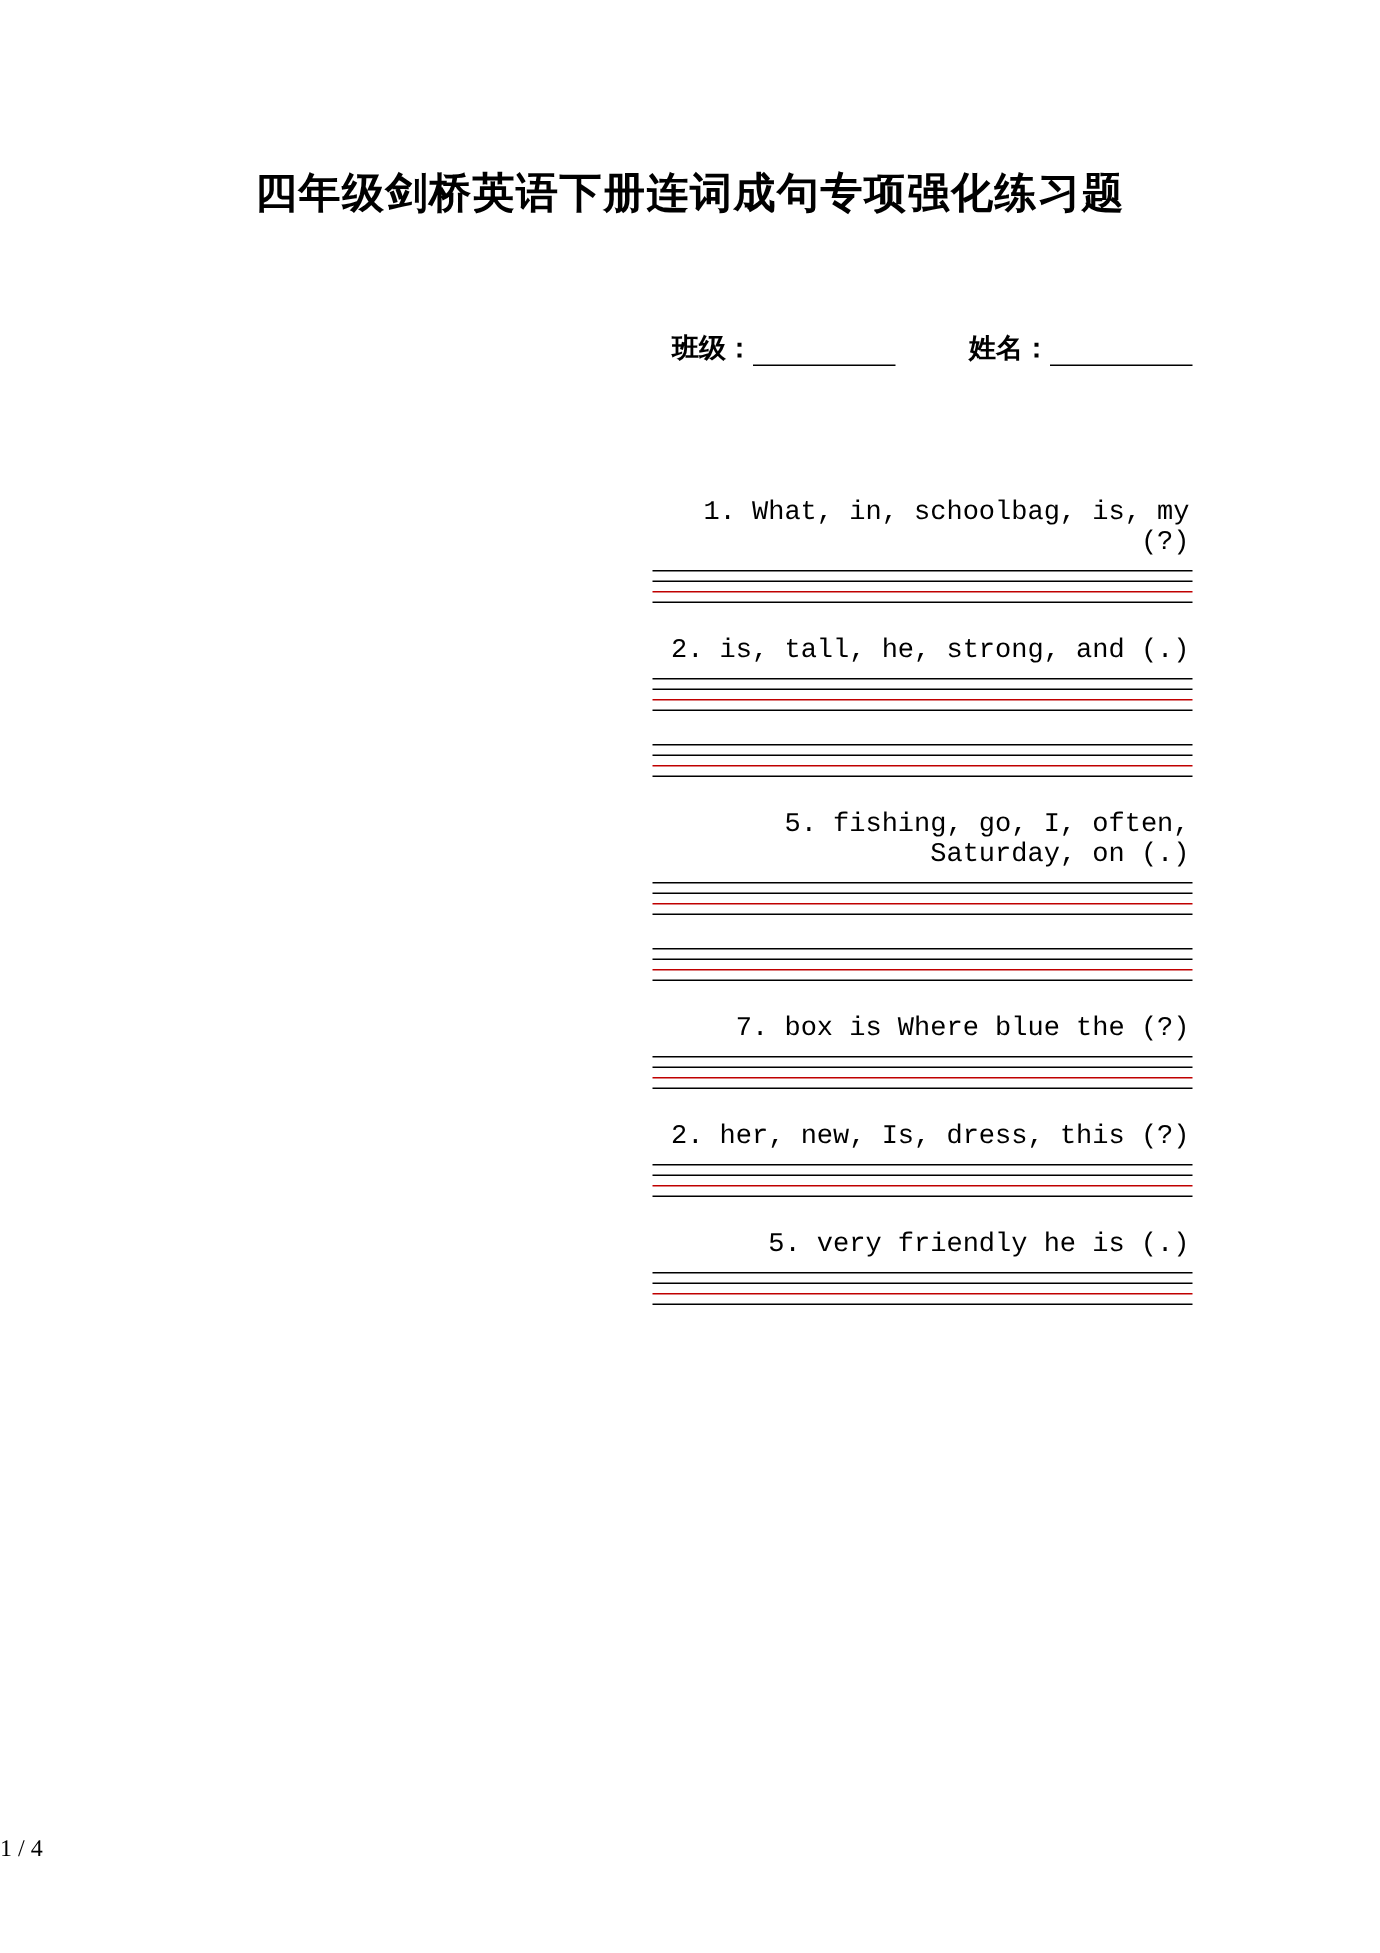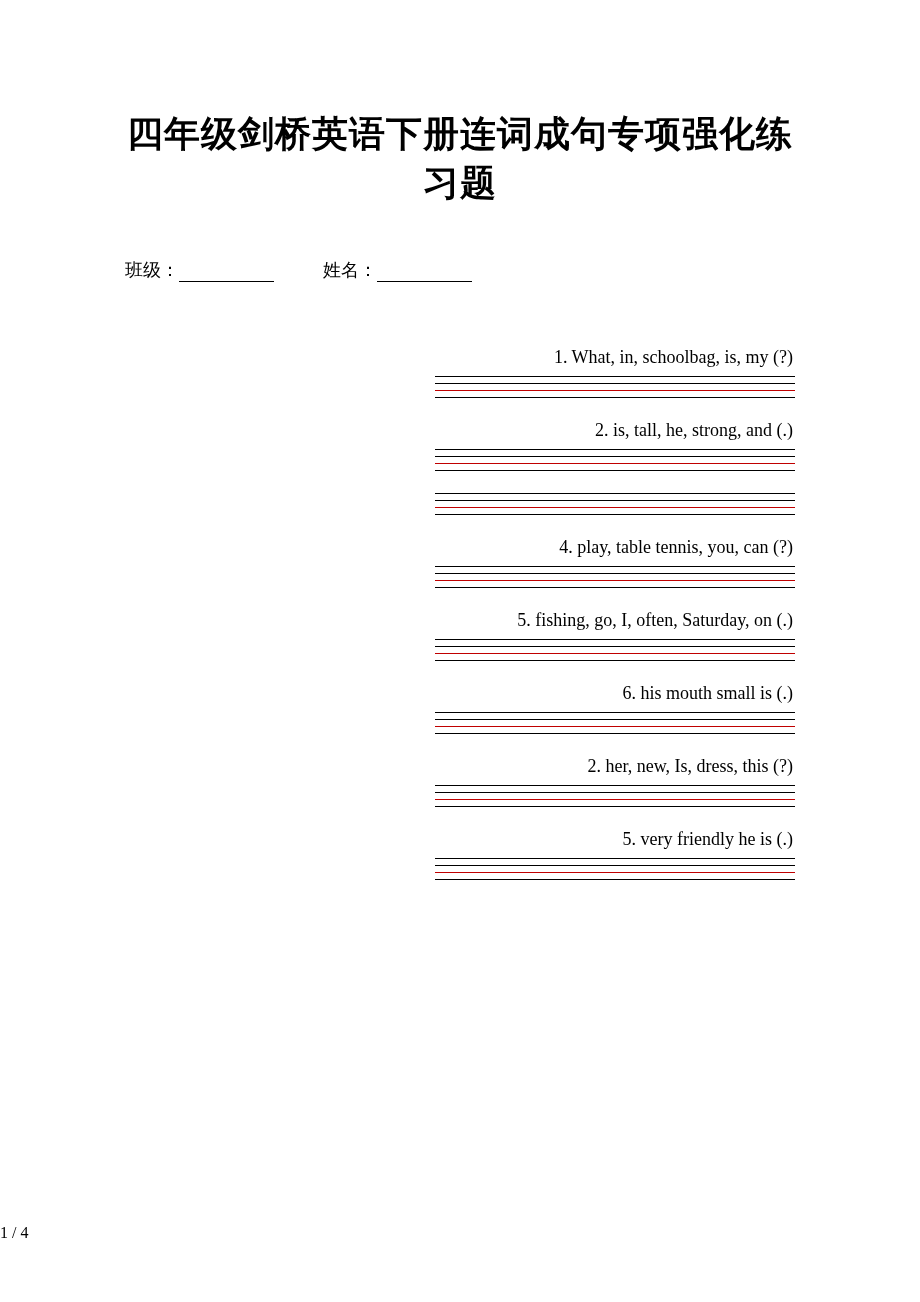--- a/index.html
+++ b/index.html
@@ -11,30 +11,31 @@
       background: #ffffff;
       width: 920px;
       height: 1302px;
       font-family: "SimSun", "宋体", serif;
       position: relative;
     }
     .page {
       padding: 110px 125px 0 125px;
     }
     .title {
-      font-size: 36px;
+      font-size: 28px;
       font-weight: bold;
       text-align: center;
-      margin-bottom: 50px;
+      margin-bottom: 72px;
       letter-spacing: 1px;
     }
     .info-row {
-      text-align: left;
+      text-align: right;
       font-size: 18px;
-      margin-bottom: 65px;
+      margin-bottom: 88px;
+      font-weight: bold;
     }
     .info-label {
       display: inline-block;
     }
     .underline {
       display: inline-block;
       border-bottom: 1px solid #000;
       width: 95px;
       height: 18px;
       vertical-align: bottom;
@@ -43,21 +44,21 @@
       display: inline-block;
       width: 40px;
     }
     .content {
       padding-left: 310px;
     }
     .question-block {
       margin-bottom: 22px;
     }
     .question-text {
-      font-family: Liberation Serif, serif;
+      font-family: Liberation Mono, monospace;
       font-size: 18px;
       text-align: right;
       padding-right: 2px;
       margin-bottom: 8px;
     }
     .answer-lines {
       width: 360px;
     }
     .line {
       height: 1px;
@@ -114,50 +115,49 @@
 
     <div class="question-block">
       <div class="answer-lines">
         <div class="line"></div>
         <div class="line"></div>
         <div class="line-red"></div>
         <div class="line"></div>
       </div>
     </div>
 
-    <div class="question-block">
-      <div class="question-text">4. play, table tennis, you, can (?)</div>
-      <div class="answer-lines">
-        <div class="line"></div>
-        <div class="line"></div>
-        <div class="line-red"></div>
-        <div class="line"></div>
-      </div>
-    </div>
 
     <div class="question-block">
       <div class="question-text">5. fishing, go, I, often, Saturday, on (.)</div>
       <div class="answer-lines">
         <div class="line"></div>
         <div class="line"></div>
         <div class="line-red"></div>
         <div class="line"></div>
       </div>
     </div>
 
     <div class="question-block">
-      <div class="question-text">6. his mouth small is (.)</div>
       <div class="answer-lines">
         <div class="line"></div>
         <div class="line"></div>
         <div class="line-red"></div>
         <div class="line"></div>
       </div>
     </div>
 
+    <div class="question-block">
+      <div class="question-text">7. box    is    Where    blue    the (?)</div>
+      <div class="answer-lines">
+        <div class="line"></div>
+        <div class="line"></div>
+        <div class="line-red"></div>
+        <div class="line"></div>
+      </div>
+    </div>
 
     <div class="question-block">
       <div class="question-text">2. her, new, Is, dress, this (?)</div>
       <div class="answer-lines">
         <div class="line"></div>
         <div class="line"></div>
         <div class="line-red"></div>
         <div class="line"></div>
       </div>
     </div>

